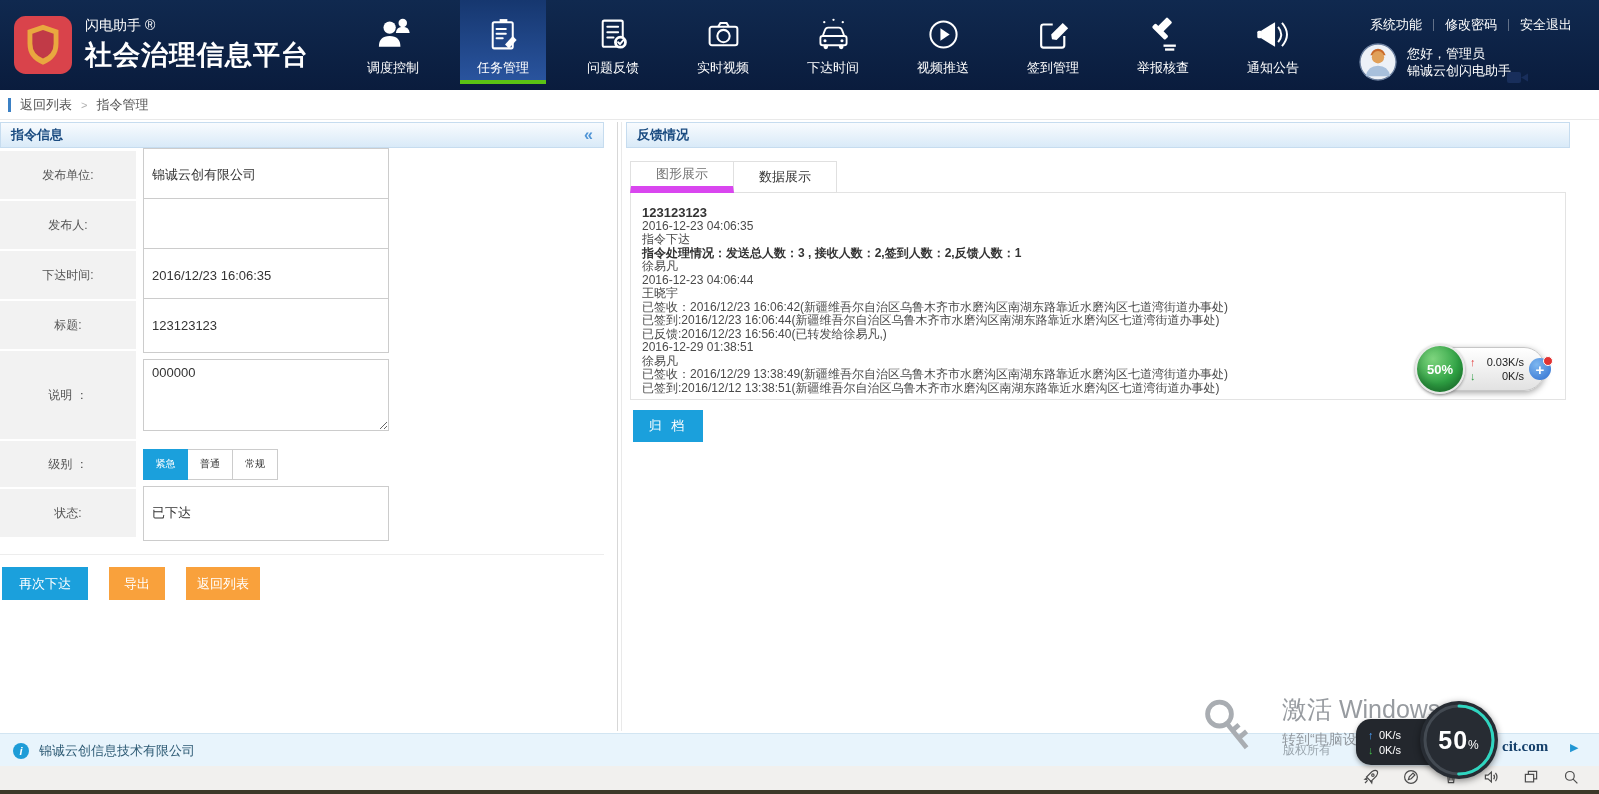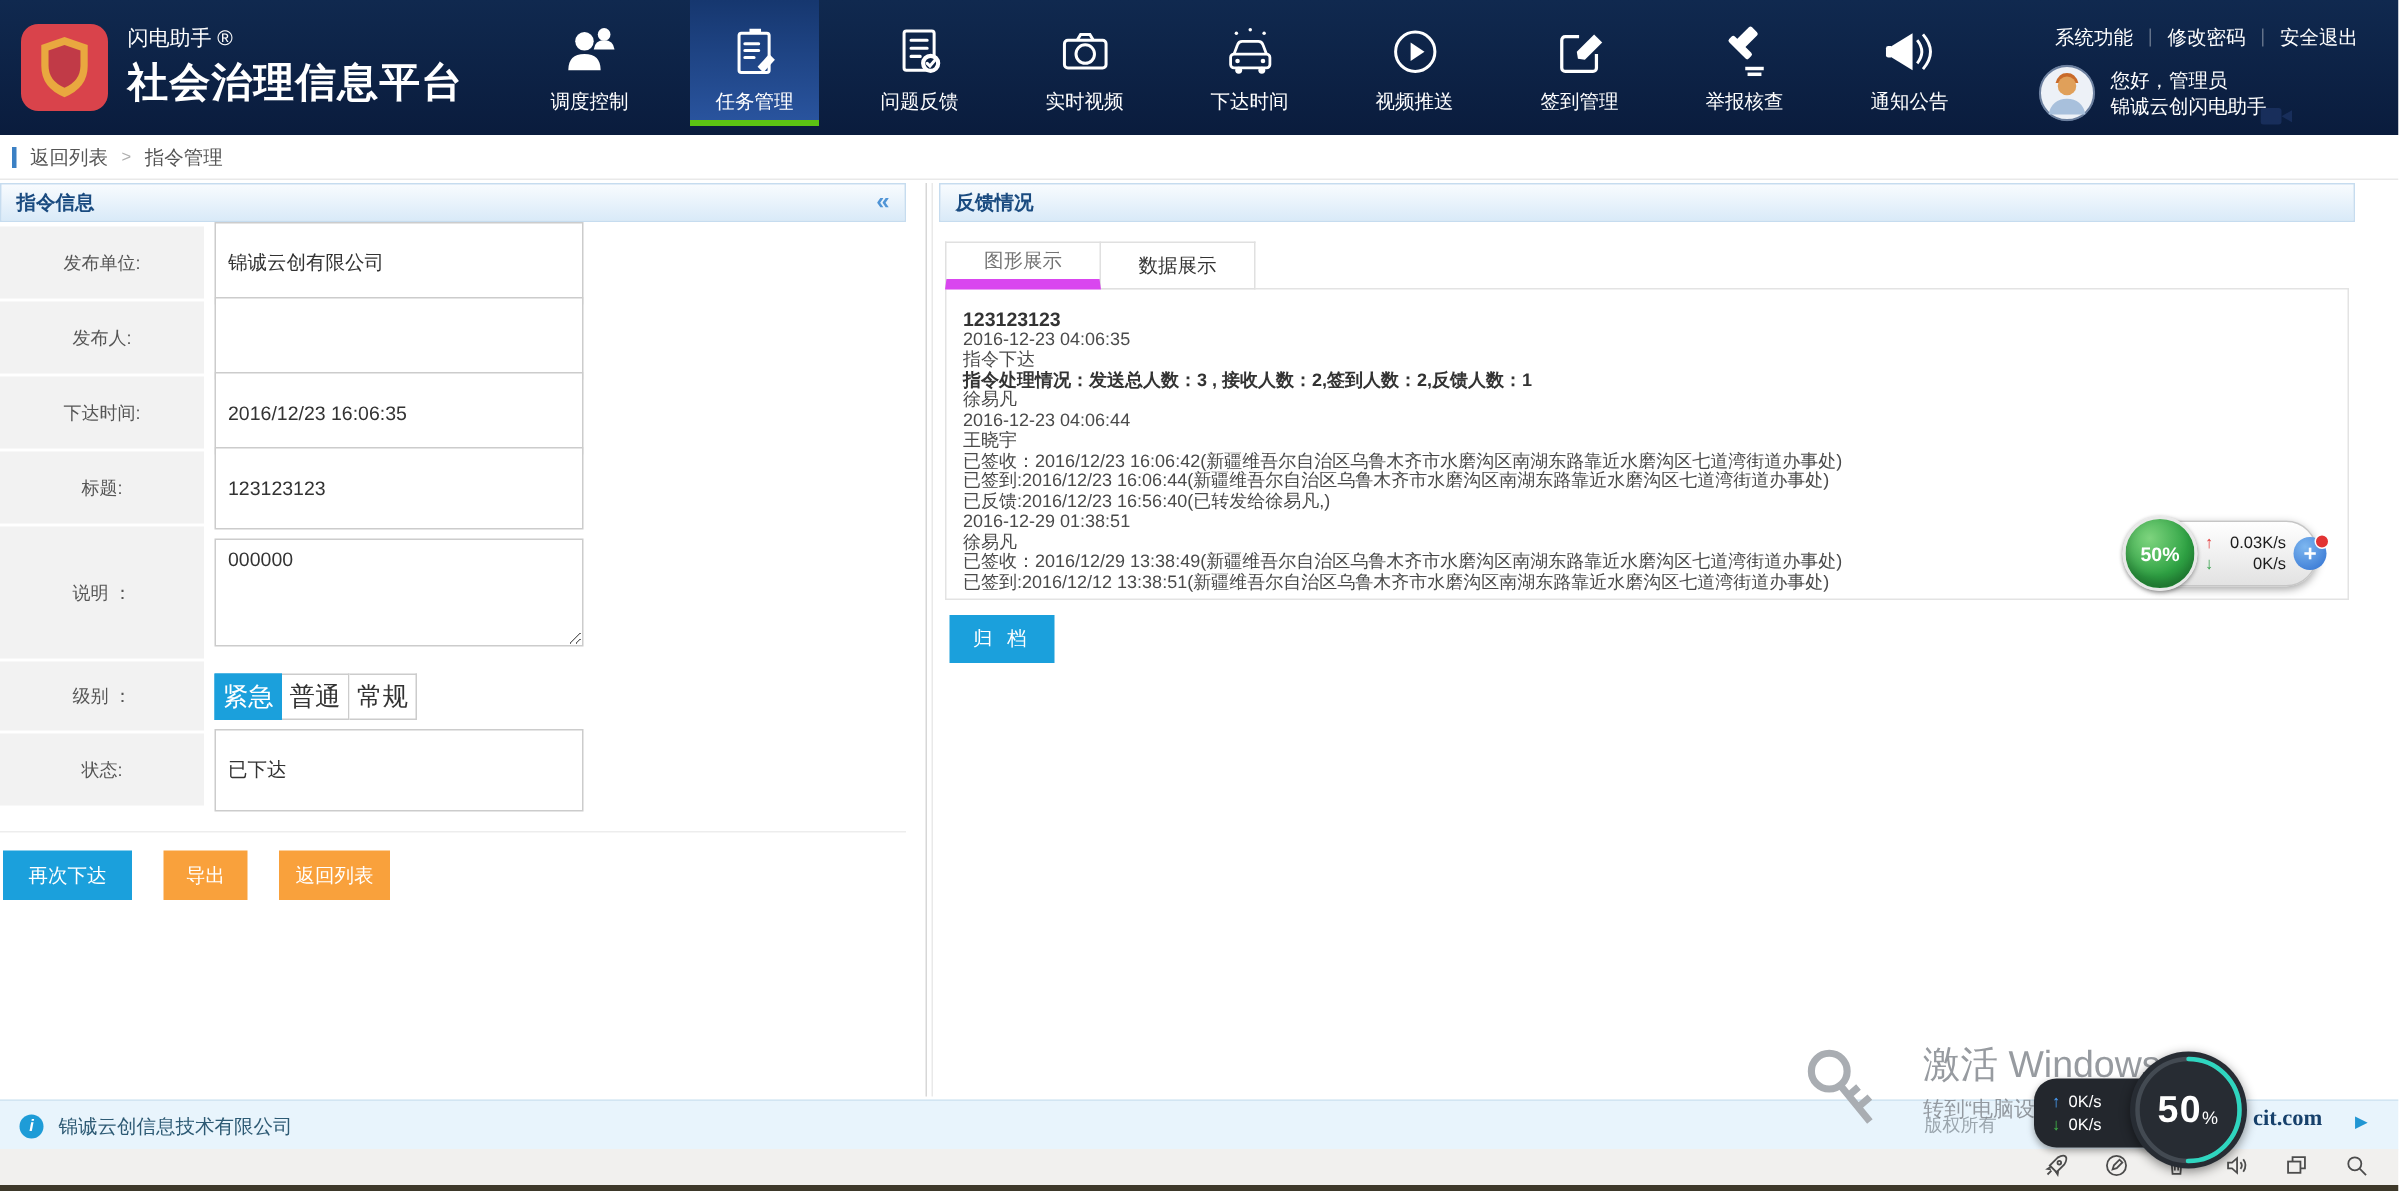--- a/index.html
+++ b/index.html
@@ -51,21 +51,21 @@
   .flabel{width:136px;background:#f2f2f2;display:flex;align-items:center;justify-content:center;
           font-size:12px;color:#555;flex:0 0 auto;}
   .fctrl{flex:1;display:flex;align-items:center;padding-left:7px;}
   .h48{height:48px;} .h46{height:46px;} .h88{height:88px;}
   input.txt{width:228px;height:29px;border:1px solid #ccc;padding:12px 8px;font-size:13px;color:#333;
             outline:none;background:#fff;font-family:inherit;}
   textarea.txt-area{width:228px;height:60px;border:1px solid #ccc;padding:5px 8px;font-size:13px;
             color:#333;outline:none;font-family:inherit;resize:both;}
   .seg{display:flex;}
   .seg-btn{min-width:45px;height:31px;border:1px solid #ccc;border-left:none;background:#fff;
-           display:flex;align-items:center;justify-content:center;font-size:17px;color:#333;
+           display:flex;align-items:center;justify-content:center;font-size:10px;color:#333;
            cursor:pointer;padding:0 2px;box-sizing:border-box;}
   .seg-btn:first-child{border-left:1px solid #ccc;}
   .seg-btn.active{background:#1ba0dc;border-color:#1ba0dc;color:#fff;}
   .spacer-row{height:15px;border-bottom:1px solid #ededed;}
   .left-actions{margin-top:12px;display:flex;gap:21px;padding-left:2px;}
   .btn{height:33px;display:flex;align-items:center;justify-content:center;color:#fff;
        font-size:13px;cursor:pointer;border:none;}
   .btn-blue{background:#1ba0dc;width:86px;}
   .btn-orange{background:#f9a13c;}
   .w56{width:56px;} .w74{width:74px;}

